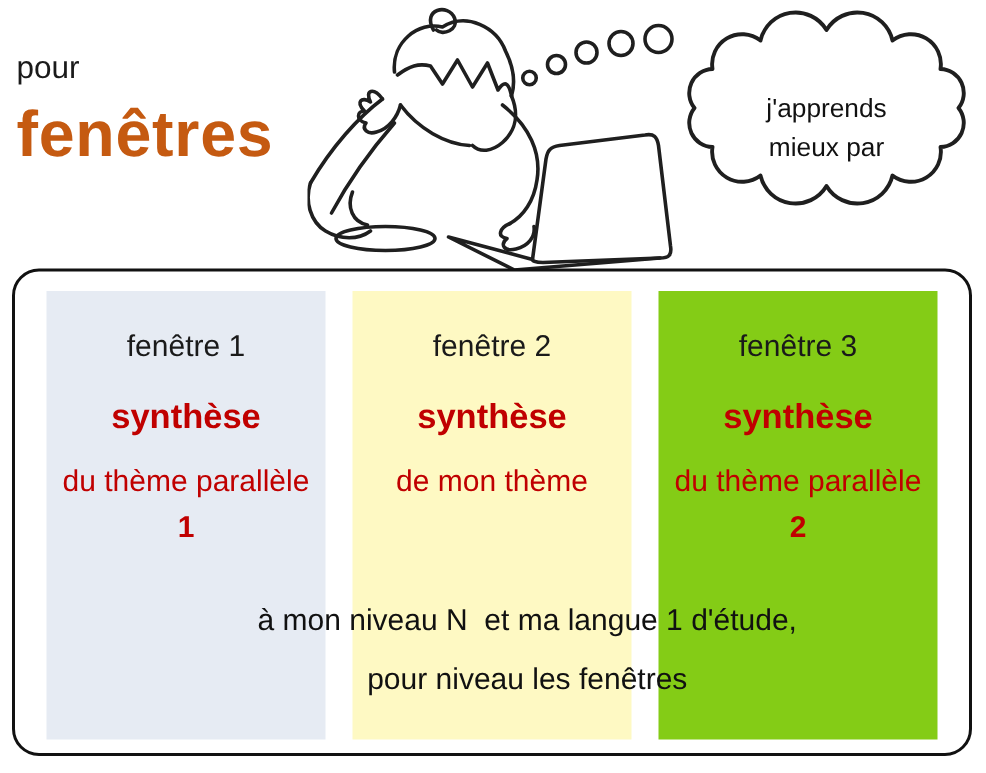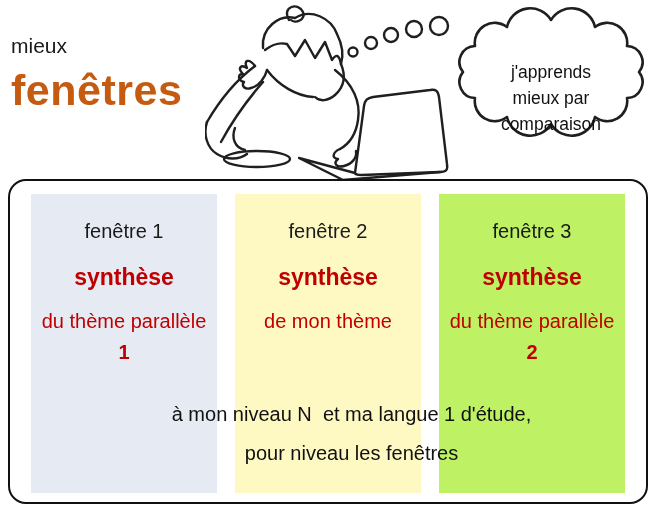--- a/index.html
+++ b/index.html
@@ -39,40 +39,40 @@
     border-radius: 18px;
     box-sizing: content-box;
   }
   .panels {
     position: absolute; left: 21px; right: 21px; top: 13px; bottom: 9px;
     display: flex; gap: 18px; border-radius: 32px;
   }
   .panel { flex: 1; text-align: center; padding-top: 26px; box-sizing: border-box; }
   .panel-1 { background: #E6EBF3; }
   .panel-2 { background: #fef9c3; }
-  .panel-3 { background: #bef264; }
+  .panel-3 { background: #84cc16; }
 
   .win-title   { font-size: 20px; color: #1a1a1a; }
   .win-heading { margin-top: 21px; font-size: 23px; font-weight: bold; color: #C00000; }
   .win-detail  { margin-top: 15px; font-size: 20px; line-height: 31px; color: #C00000; }
   .win-detail span { display: block; }
   .win-detail .strong { font-weight: bold; }
 
   .board-footer {
     position: absolute; left: 0; right: 0; top: 214px;
     text-align: center; font-size: 20px; line-height: 39px; color: #111;
     z-index: 2;
   }
   .board-footer span { display: block; white-space: pre-wrap; padding-left: 47px; }
 </style>
 </head>
 <body>
 
 <div class="mode-block">
-  <div class="mode-label">mieux</div>
+  <div class="mode-label">pour</div>
   <div class="mode-value">fenêtres</div>
 </div>
 
 <svg class="person-svg" viewBox="0 0 245 180" xmlns="http://www.w3.org/2000/svg" aria-hidden="true">
   <g fill="none" stroke="#1f1f1f" stroke-width="2.4" stroke-linecap="round" stroke-linejoin="round">
 
     <ellipse cx="52" cy="157" rx="33" ry="8"></ellipse>
 
     <path d="M2,120 C16,96 34,76 50,64"></path>
     <path d="M16,140 C30,114 44,96 58,80"></path>
@@ -108,21 +108,20 @@
   </g>
 </svg>
 
 <svg class="cloud-svg" viewBox="0 0 206 136" xmlns="http://www.w3.org/2000/svg" aria-hidden="true">
   <path fill="#ffffff" stroke="#1f1f1f" stroke-width="2.6" stroke-linejoin="round" d="M191,68 A16 16 0 0 1 179,94 A20 20 0 0 1 147,113 A24 24 0 0 1 103,120 A24 24 0 0 1 59,113 A20 20 0 0 1 27,94 A16 16 0 0 1 15,68 A16 16 0 0 1 27,42 A20 20 0 0 1 59,23 A24 24 0 0 1 103,16 A24 24 0 0 1 147,23 A20 20 0 0 1 179,42 A16 16 0 0 1 191,68 Z"></path>
 </svg>
 
 <div class="cloud-text">
   <span>j'apprends</span>
   <span>mieux par</span>
-  <span>comparaison</span>
 </div>
 
 <div class="board">
   <div class="panels">
 
     <div class="panel panel-1">
       <div class="win-title">fenêtre 1</div>
       <div class="win-heading">synthèse</div>
       <div class="win-detail">
         <span>du thème parallèle</span>

